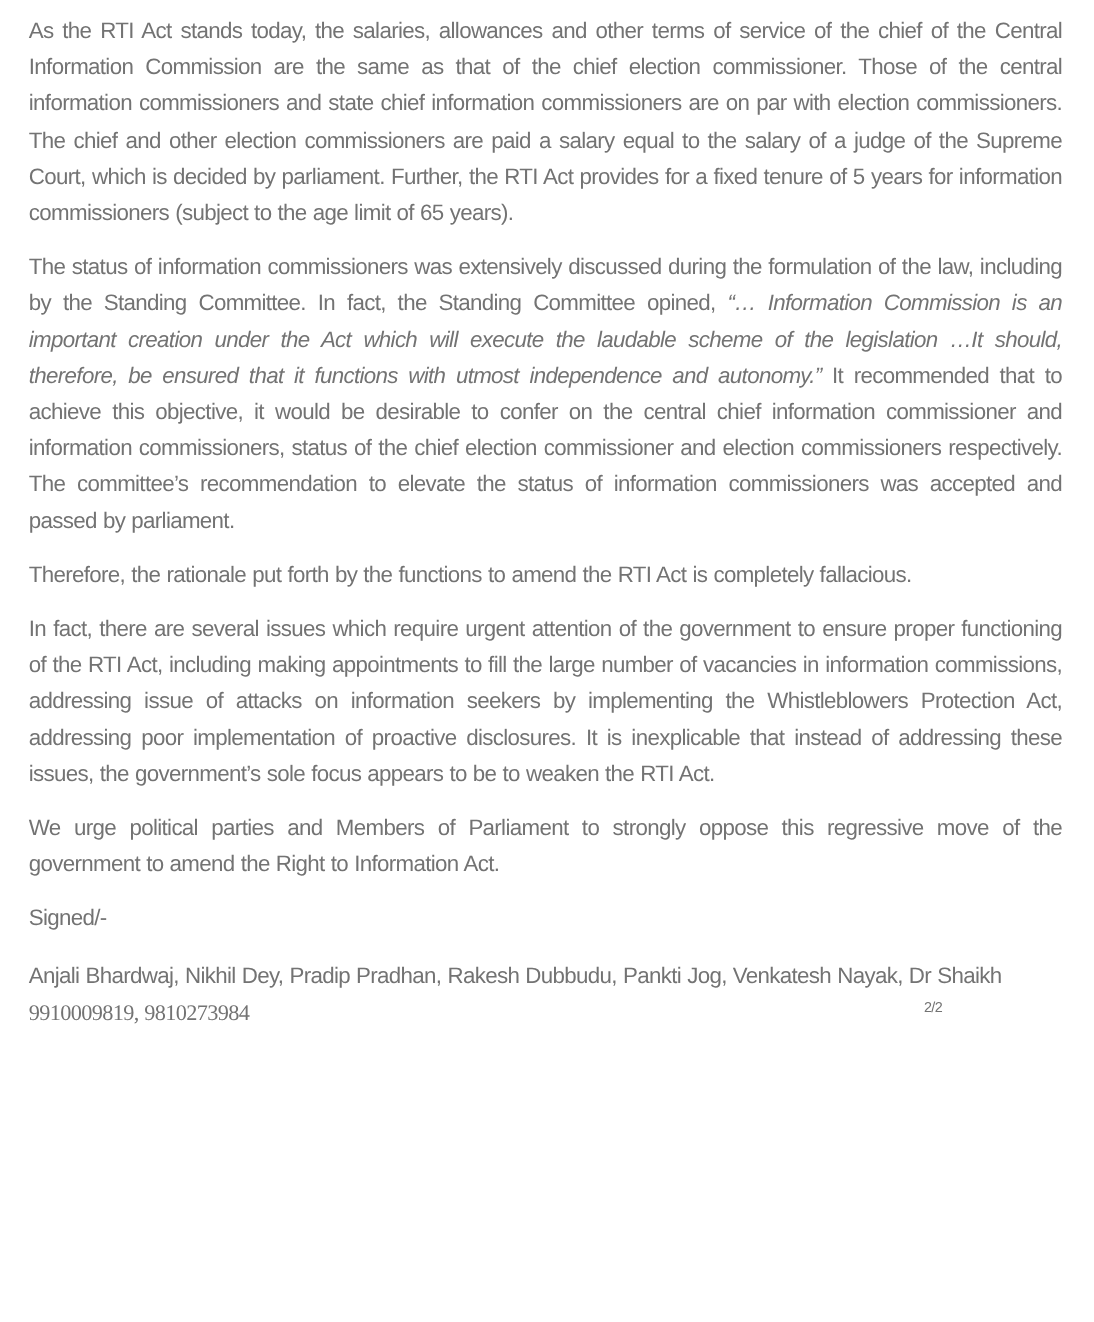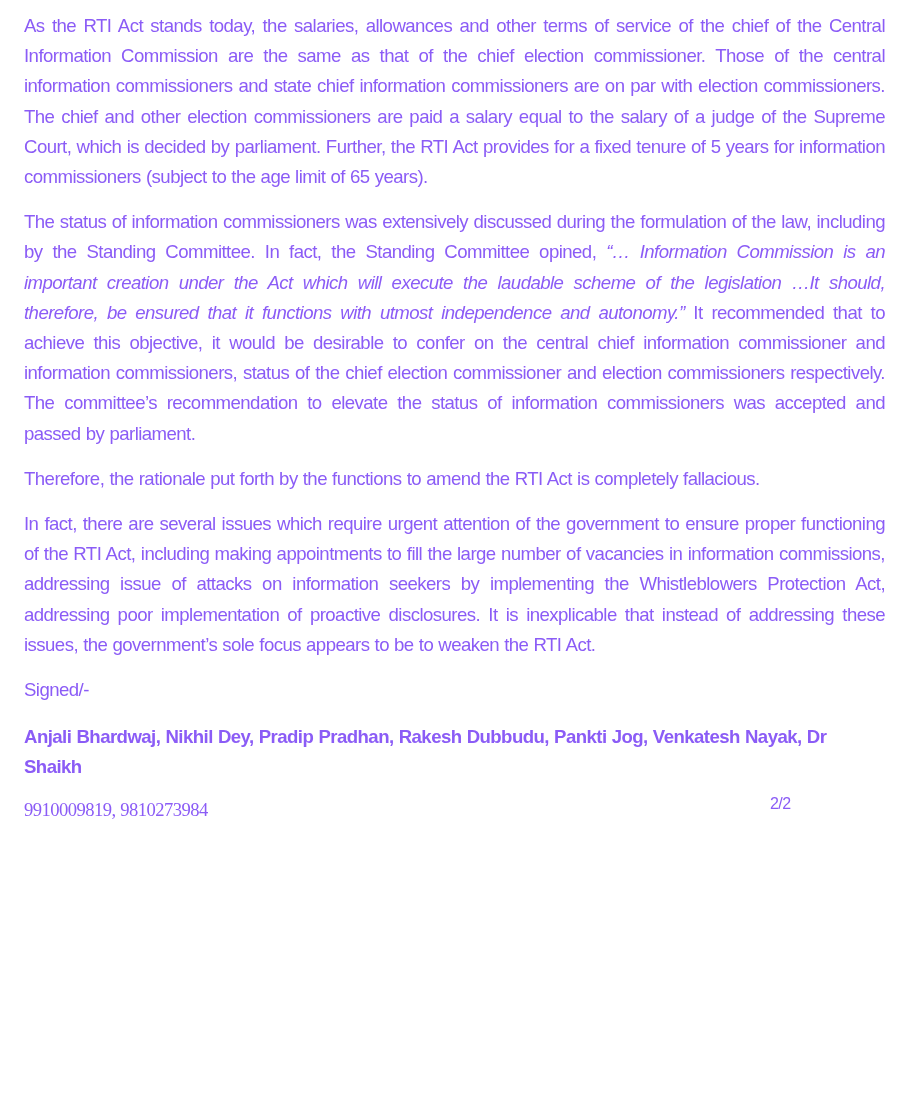--- a/index.html
+++ b/index.html
@@ -1,43 +1,44 @@
 <!DOCTYPE html>
 <html><head>
 <meta charset="utf-8">
 <style>
   html, body { margin: 0; padding: 0; background: #ffffff; }
   body { width: 912px; height: 1102px; position: relative; overflow: hidden; }
   .page {
     position: absolute; left: 24px; top: 11px; width: 861px;
     font-family: "Liberation Sans", "DejaVu Sans", sans-serif;
-    font-size: 18.6px; line-height: 30.2px; color: #8b5cf6;
+    font-size: 18.6px; line-height: 30.2px; color: #737373;
     letter-spacing: -0.55px; word-spacing: 0.5px;
   }
   .para { margin: 0 0 15px 0; text-align: justify; }
   .para.last-left { text-align-last: left; }
   .it { font-style: italic; }
   .sig { margin: 12px 0 17px 0; }
-  .names { margin: 0 0 12px 0; text-align: left; font-weight: bold; }
+  .names { margin: 0 0 2px 0; text-align: left; }
   .contact-row { position: relative; height: 30px; }
   .contact { position: absolute; left: 0; top: 0; font-family: Liberation Serif, serif; }
-  .pageno { position: absolute; left: 746px; top: -6px; font-size: 16px; }
+  .pageno { position: absolute; left: 746px; top: -6px; font-size: 12px; }
 </style>
 </head>
 <body>
 
 <div class="page">
   <p class="para last-left">As the RTI Act stands today, the salaries, allowances and other terms of service of the chief of the Central Information Commission are the same as that of the chief election commissioner. Those of the central information commissioners and state chief information commissioners are on par with election commissioners. The chief and other election commissioners are paid a salary equal to the salary of a judge of the Supreme Court, which is decided by parliament. Further, the RTI Act provides for a fixed tenure of 5 years for information commissioners (subject to the age limit of 65 years).</p>
 
   <p class="para last-left"><span>The status of information commissioners was extensively discussed during the formulation of the law, including by the Standing Committee. In fact, the Standing Committee opined, </span><span class="it">“… Information Commission is an important creation under the Act which will execute the laudable scheme of the legislation …It should, therefore, be ensured that it functions with utmost independence and autonomy.”</span><span> It recommended that to achieve this objective, it would be desirable to confer on the central chief information commissioner and information commissioners, status of the chief election commissioner and election commissioners respectively. The committee’s recommendation to elevate the status of information commissioners was accepted and passed by parliament.</span></p>
 
   <p class="para last-left">Therefore, the rationale put forth by the functions to amend the RTI Act is completely fallacious.</p>
 
   <p class="para last-left">In fact, there are several issues which require urgent attention of the government to ensure proper functioning of the RTI Act, including making appointments to fill the large number of vacancies in information commissions, addressing issue of attacks on information seekers by implementing the Whistleblowers Protection Act, addressing poor implementation of proactive disclosures. It is inexplicable that instead of addressing these issues, the government’s sole focus appears to be to weaken the RTI Act.</p>
 
+  <p class="para last-left">We urge political parties and Members of Parliament to strongly oppose this regressive move of the government to amend the Right to Information Act.</p>
 
   <p class="sig">Signed/-</p>
 
   <p class="names">Anjali Bhardwaj, Nikhil Dey, Pradip Pradhan, Rakesh Dubbudu, Pankti Jog, Venkatesh Nayak, Dr Shaikh</p>
 
   <div class="contact-row">
     <span class="contact">9910009819, 9810273984</span>
     <span class="pageno">2/2</span>
   </div>
 </div>

